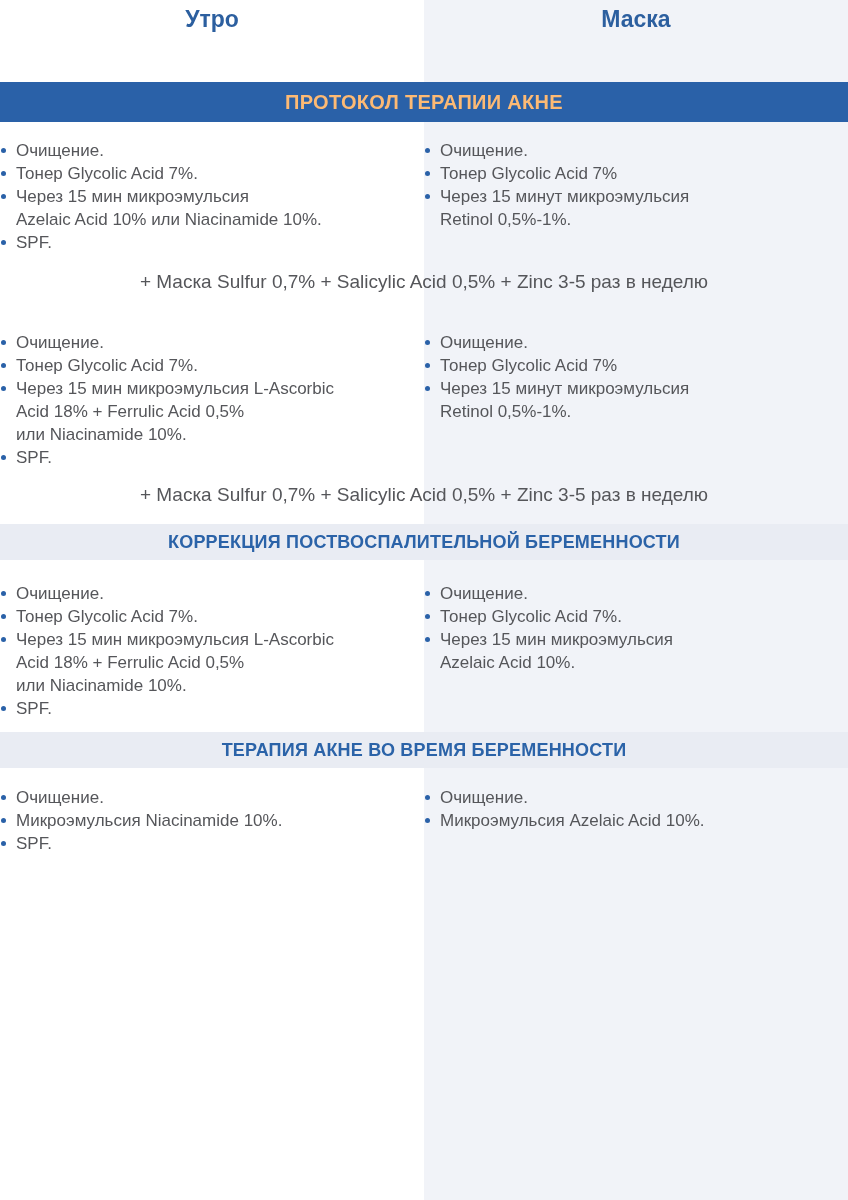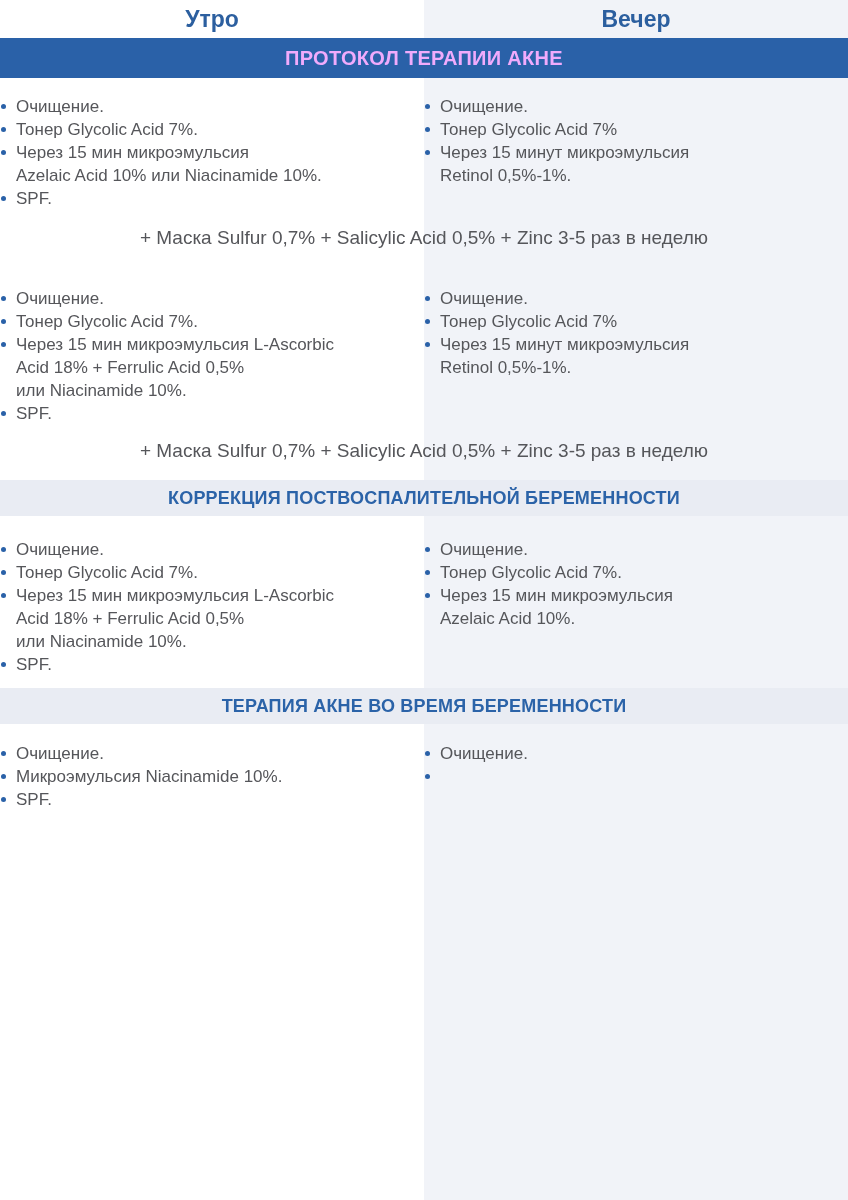--- a/index.html
+++ b/index.html
@@ -7,24 +7,25 @@
     width: 848px; height: 1200px; position: relative; overflow: hidden;
     background: linear-gradient(90deg, #ffffff 50%, #f1f3f8 50%);
     font-family: "Liberation Sans", "DejaVu Sans", sans-serif;
   }
   .tabs { display: flex; height: 38px; }
   .tab {
     flex: 1; display: flex; align-items: center; justify-content: center;
     font-weight: 700; font-size: 23px; color: #2c5f9f;
   }
   .main-title {
-    height: 40px; background: #2a61a8; color: #f0abfc;
+    height: 40px; background: #2a61a8; color: #fdba74;
     display: flex; align-items: center; justify-content: center;
     font-weight: 700; font-size: 20px; letter-spacing: 0.3px;
     margin-bottom: 4px;
+    margin-top: 44px;
   }
   .band {
     height: 36px; background: #e9ecf3; color: #2b63a8;
     display: flex; align-items: center; justify-content: center;
     font-weight: 700; font-size: 18px; letter-spacing: 0.2px;
   }
   .cols { display: flex; }
   .col-m { width: 50%; box-sizing: border-box; padding-left: 55px; }
   .col-e { width: 50%; box-sizing: border-box; padding-left: 21px; }
   .list { list-style: none; margin: 0; padding: 0; }
@@ -49,21 +50,21 @@
   .content-4 { padding-top: 22px; padding-bottom: 12px; }
   .content-5 { padding-top: 18px; }
 </style>
 </head>
 <body>
 
 <div class="page">
 
   <div class="tabs">
     <div class="tab">Утро</div>
-    <div class="tab">Вечер</div>
+    <div class="tab">Маска</div>
   </div>
 
   <div class="main-title">ПРОТОКОЛ ТЕРАПИИ АКНЕ</div>
 
   <div>
     <div class="content-1">
       <div class="cols">
         <ul class="list col-m">
           <li class="item"><span class="bullet"></span><span class="item-text">Очищение.</span></li>
           <li class="item"><span class="bullet"></span><span class="item-text">Тонер Glycolic Acid 7%.</span></li>
@@ -131,19 +132,19 @@
     <div class="band">ТЕРАПИЯ АКНЕ ВО ВРЕМЯ БЕРЕМЕННОСТИ</div>
     <div class="content-5">
       <div class="cols">
         <ul class="list col-m">
           <li class="item"><span class="bullet"></span><span class="item-text">Очищение.</span></li>
           <li class="item"><span class="bullet"></span><span class="item-text">Микроэмульсия Niacinamide 10%.</span></li>
           <li class="item"><span class="bullet"></span><span class="item-text">SPF.</span></li>
         </ul>
         <ul class="list col-e">
           <li class="item"><span class="bullet"></span><span class="item-text">Очищение.</span></li>
-          <li class="item"><span class="bullet"></span></li>
+          <li class="item"><span class="bullet"></span><span class="item-text">Микроэмульсия Azelaic Acid 10%.</span></li>
         </ul>
       </div>
     </div>
   </div>
 
 </div>
 
 </body></html>

